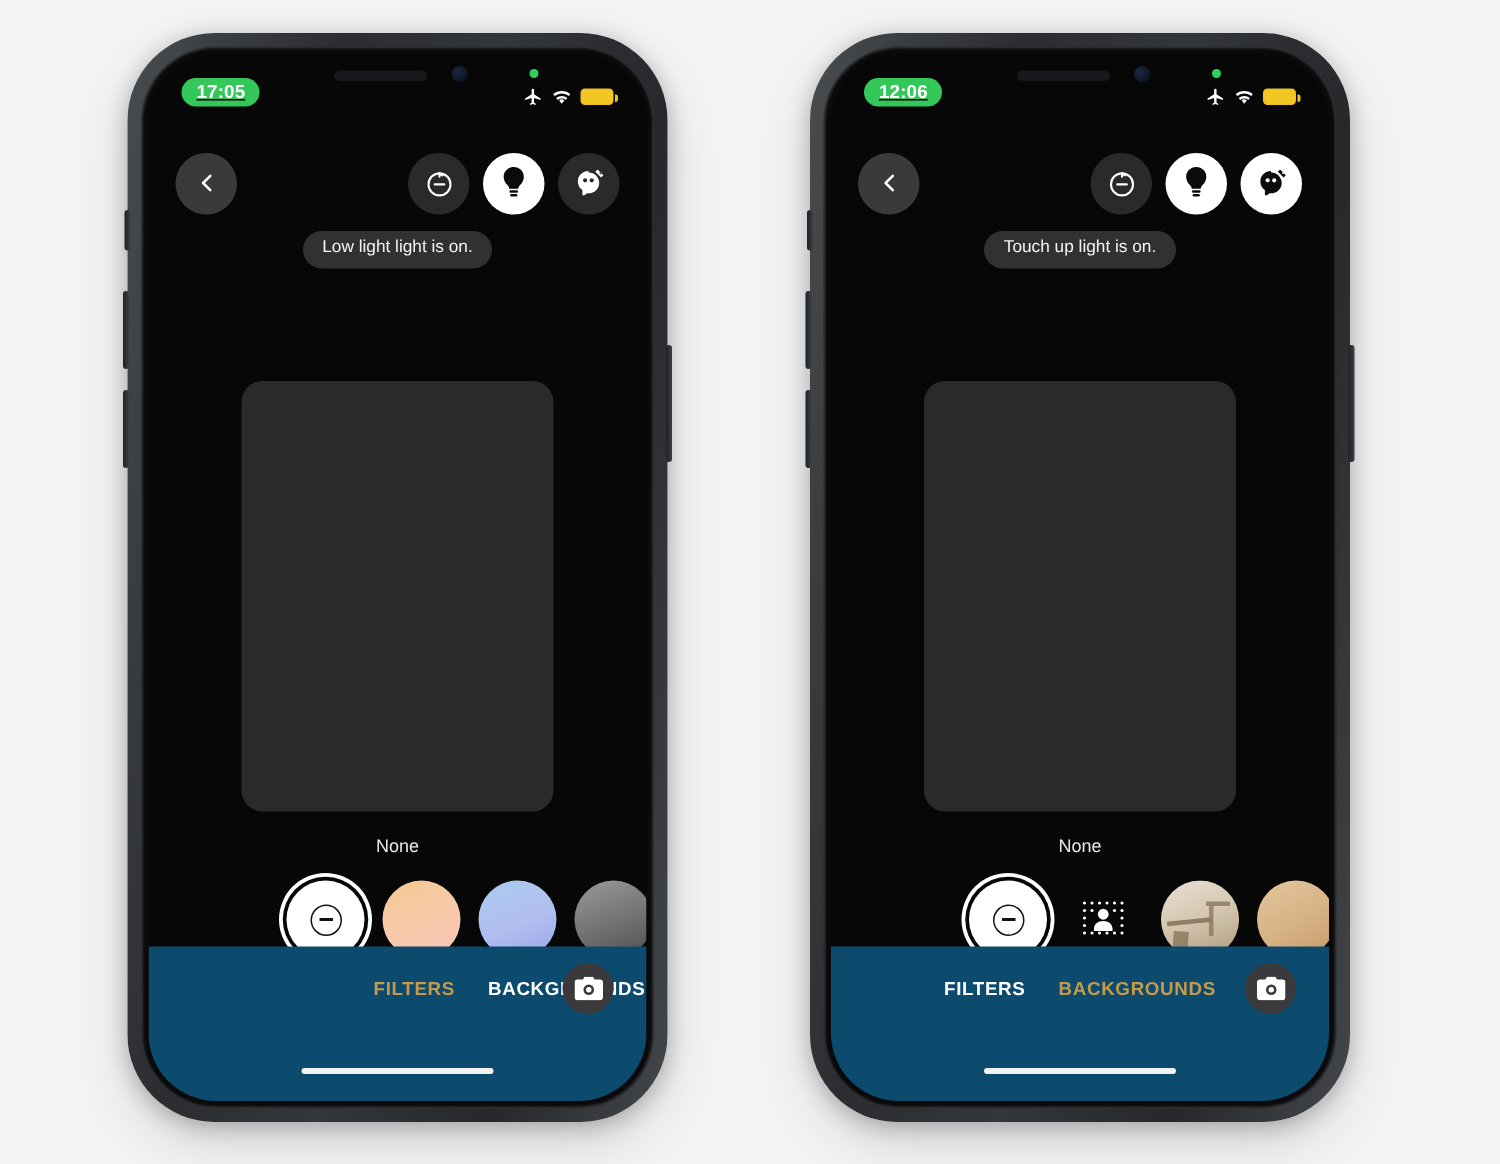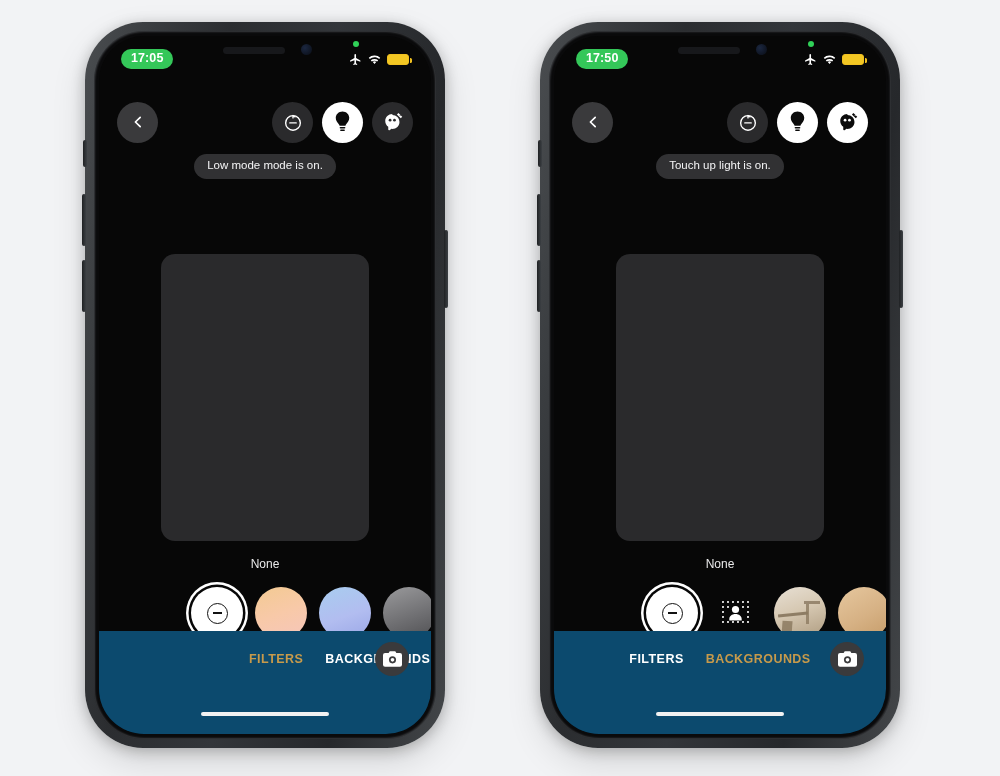--- a/index.html
+++ b/index.html
@@ -53,22 +53,22 @@
   }
   .front-cam{
     position:absolute;top:8px;left:50%;margin-left:36px;
     width:11px;height:11px;border-radius:50%;
     background:radial-gradient(circle at 35% 35%,#1b2740 0%,#101726 60%,#0a0d14 100%);
   }
 
   
   .statusbar{
     position:absolute;top:11px;left:0;right:0;height:24px;
-    display:flex;align-items:center;justify-content:space-between;
-    padding:0 22px;box-sizing:border-box;
+    display:flex;align-items:flex-end;justify-content:space-between;
+    padding:0 22px;box-sizing:border-box;text-decoration:underline;
   }
   .time-pill{
     background:#34c759;color:#ffffff;
     font-size:12.5px;font-weight:bold;
     padding:3px 10px 4px;border-radius:11px;
     letter-spacing:.1px;line-height:1;
   }
   .status-right{display:flex;align-items:center;gap:6px;position:relative;}
   .rec-dot{
     position:absolute;top:-12px;left:4px;
@@ -242,21 +242,21 @@
                 <circle cx="8.8" cy="9" r="1.5" fill="#2a2a2c"></circle>
                 <circle cx="13.6" cy="9" r="1.5" fill="#2a2a2c"></circle>
                 <path d="M17.9 1.1l4.2 4.2-1.6 1.6-4.2-4.2z" fill="#ffffff"></path>
                 <path d="M19.4 3.4l1 1" stroke="#2a2a2c" stroke-width=".9"></path>
               </svg>
             </div>
           </div>
         </div>
 
         <div class="toast-wrap">
-          <div class="toast">Low mode mode is on.</div>
+          <div class="toast">Low light light is on.</div>
         </div>
 
         <div class="preview"></div>
 
         <div class="carousel-label">None</div>
 
         <div class="carousel">
           <div class="thumb none">
             <div class="minus">
                 <i></i>
@@ -294,21 +294,21 @@
 
     <div class="bezel">
       <div class="screen">
 
         <div class="notch-area">
           <div class="speaker"></div>
           <div class="front-cam"></div>
         </div>
 
         <div class="statusbar">
-          <div class="time-pill">17:50</div>
+          <div class="time-pill">12:06</div>
           <div class="status-right">
             <div class="rec-dot"></div>
             <svg class="ic-plane" viewBox="0 0 24 24">
                 <path fill="#ffffff" d="M21 16v-2l-8-5V3.5A1.5 1.5 0 0 0 11.5 2 1.5 1.5 0 0 0 10 3.5V9l-8 5v2l8-2.5V19l-2 1.5V22l3.5-1 3.5 1v-1.5L13 19v-5.5z"></path>
               </svg>
             <svg class="ic-wifi" viewBox="0 0 24 20">
                 <path fill="#ffffff" d="M12 18.5l3.2-4a5.1 5.1 0 0 0-6.4 0zM12 12.2c1.9 0 3.6.64 4.95 1.72l1.9-2.37A11 11 0 0 0 12 9.1a11 11 0 0 0-6.85 2.45l1.9 2.37A7.9 7.9 0 0 1 12 12.2zM12 5.9c3.3 0 6.3 1.16 8.65 3.1l1.9-2.38A14.9 14.9 0 0 0 12 2.8 14.9 14.9 0 0 0 1.45 6.62l1.9 2.38A13.2 13.2 0 0 1 12 5.9z"></path>
               </svg>
             <div class="battery"></div>
           </div>

